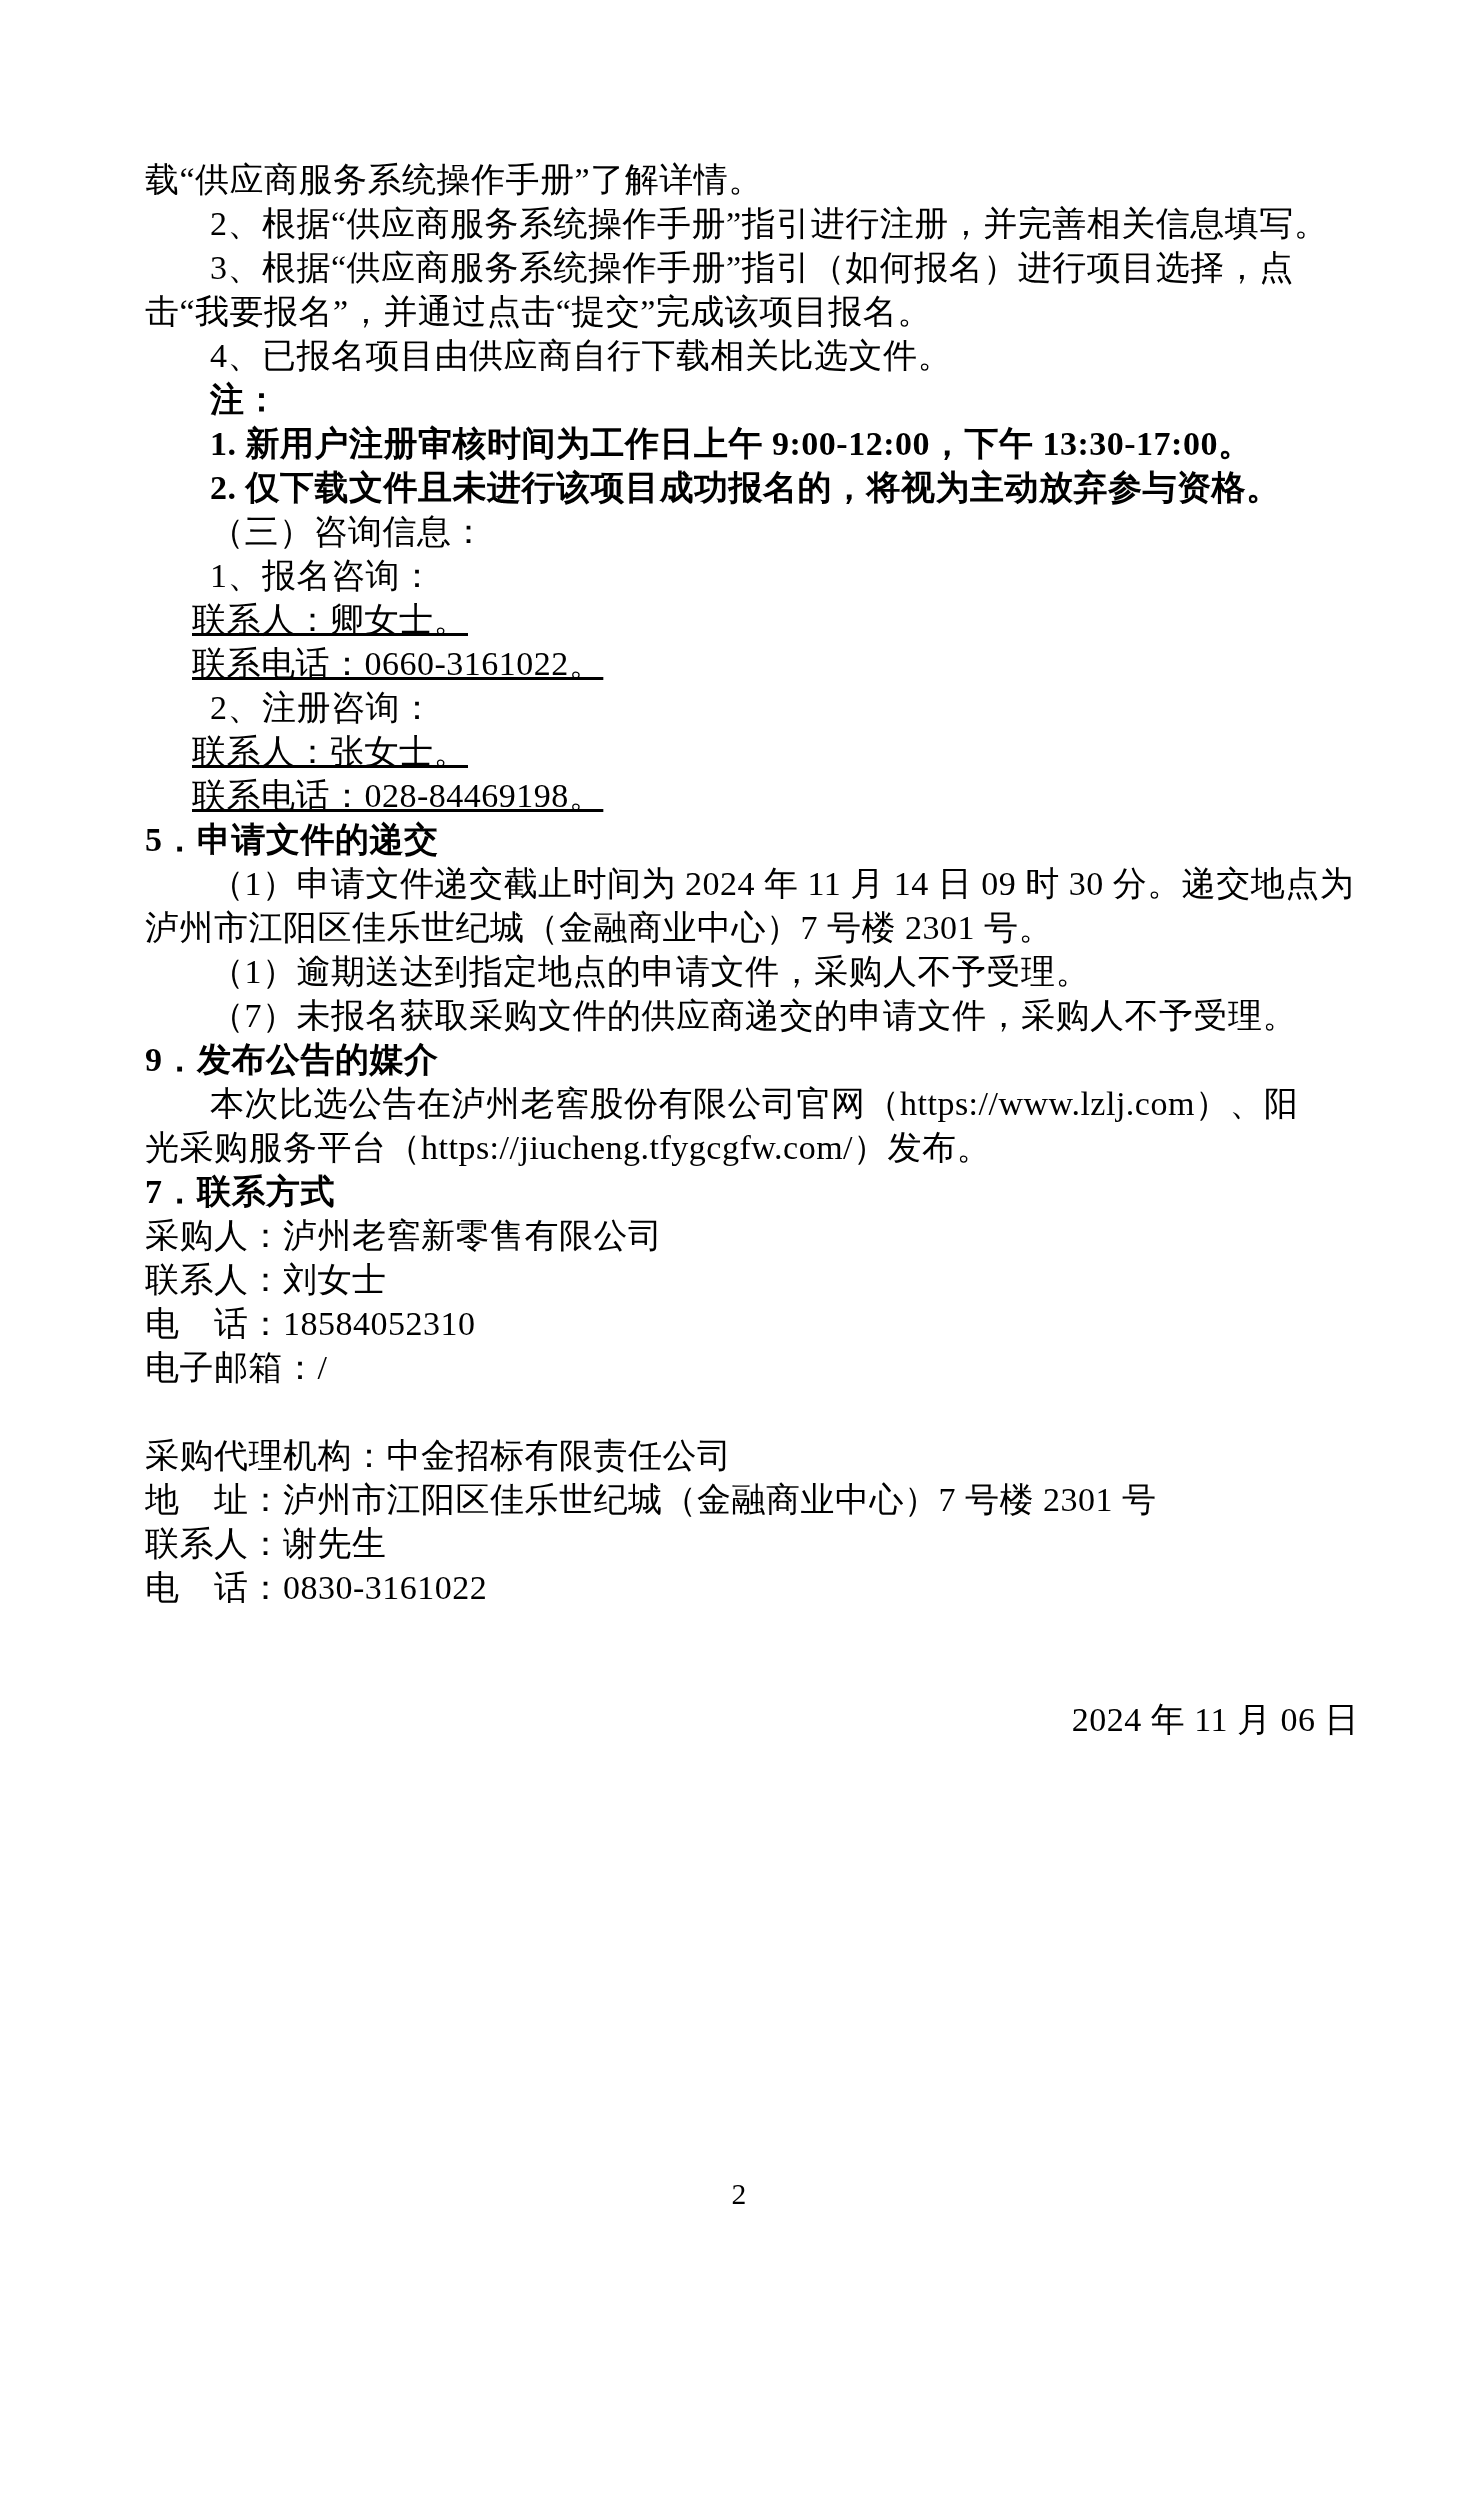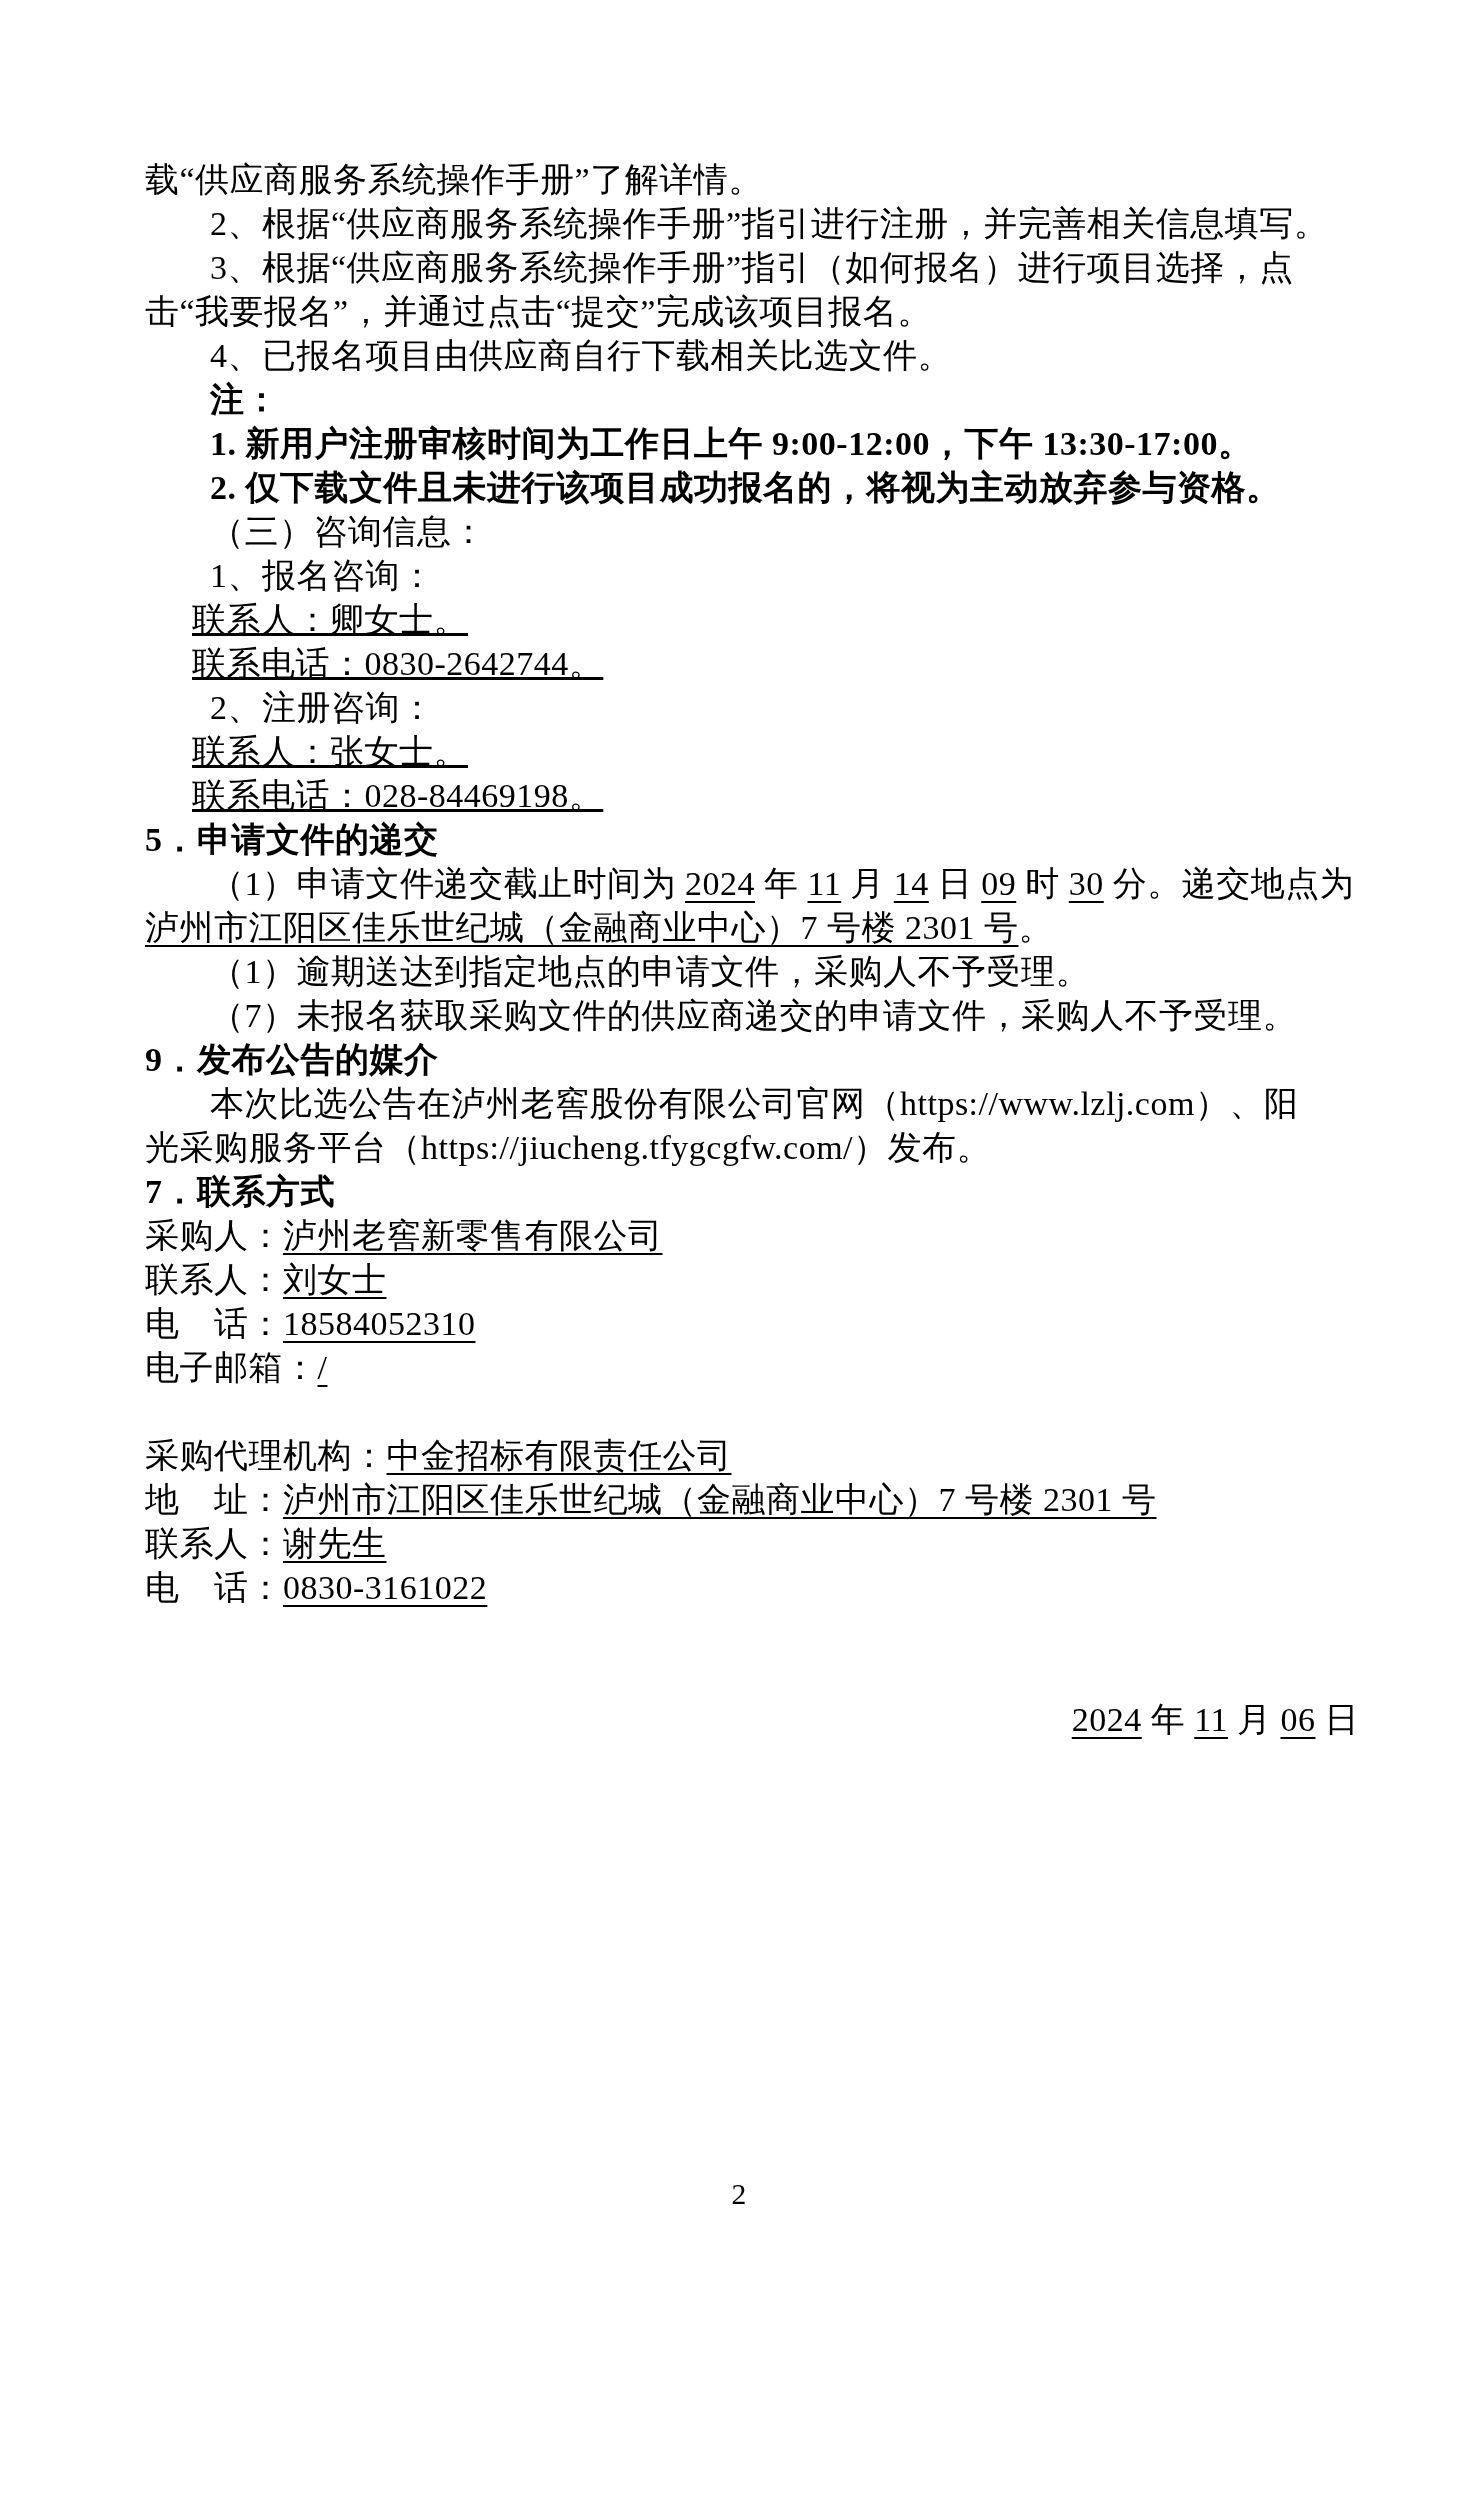--- a/index.html
+++ b/index.html
@@ -26,21 +26,20 @@
     font-size: 34px;
     white-space: pre;
     letter-spacing: 0.5px;
   }
   .line.para  { padding-left: 65px; }
   .line.small { padding-left: 47px; text-decoration: underline; }
   .line.cont  { padding-left: 0; }
   .line.right { text-align: right; }
   .line.bold  { font-weight: 700; }
   .u {
-    text-decoration: underline;
     text-decoration-thickness: 2px;
     text-underline-offset: 5.9px;
   }
   .pagenum {
     position: absolute;
     top: 2172px; left: 0; right: 0;
     text-align: center;
     font-size: 29.6px;
     line-height: 44px;
   }
@@ -54,21 +53,21 @@
       <div class="line para"><span>2、根据“供应商服务系统操作手册”指引进行注册，并完善相关信息填写。</span></div>
       <div class="line para"><span>3、根据“供应商服务系统操作手册”指引（如何报名）进行项目选择，点</span></div>
       <div class="line cont"><span>击“我要报名”，并通过点击“提交”完成该项目报名。</span></div>
       <div class="line para"><span>4、已报名项目由供应商自行下载相关比选文件。</span></div>
       <div class="line para bold"><span>注：</span></div>
       <div class="line para bold"><span>1. 新用户注册审核时间为工作日上午 9:00-12:00，下午 13:30-17:00。</span></div>
       <div class="line para bold"><span>2. 仅下载文件且未进行该项目成功报名的，将视为主动放弃参与资格。</span></div>
       <div class="line para"><span>（三）咨询信息：</span></div>
       <div class="line para"><span>1、报名咨询：</span></div>
       <div class="line small"><span>联系人：卿女士。</span></div>
-      <div class="line small"><span>联系电话：0830-2642744。</span></div>
+      <div class="line small"><span>联系电话：0660-3161022。</span></div>
       <div class="line para"><span>2、注册咨询：</span></div>
       <div class="line small"><span>联系人：张女士。</span></div>
       <div class="line small"><span>联系电话：028-84469198。</span></div>
       <div class="line cont bold"><span>5．申请文件的递交</span></div>
       <div class="line para"><span>（1）申请文件递交截止时间为 </span><span class="u">2024</span><span> 年 </span><span class="u">11</span><span> 月 </span><span class="u">14</span><span> 日 </span><span class="u">09</span><span> 时 </span><span class="u">30</span><span> 分。递交地点为</span></div>
       <div class="line cont"><span class="u">泸州市江阳区佳乐世纪城（金融商业中心）7 号楼 2301 号</span><span>。</span></div>
       <div class="line para"><span>（1）逾期送达到指定地点的申请文件，采购人不予受理。</span></div>
       <div class="line para"><span>（7）未报名获取采购文件的供应商递交的申请文件，采购人不予受理。</span></div>
       <div class="line cont bold"><span>9．发布公告的媒介</span></div>
       <div class="line para"><span>本次比选公告在泸州老窖股份有限公司官网（https://www.lzlj.com）、阳</span></div>

